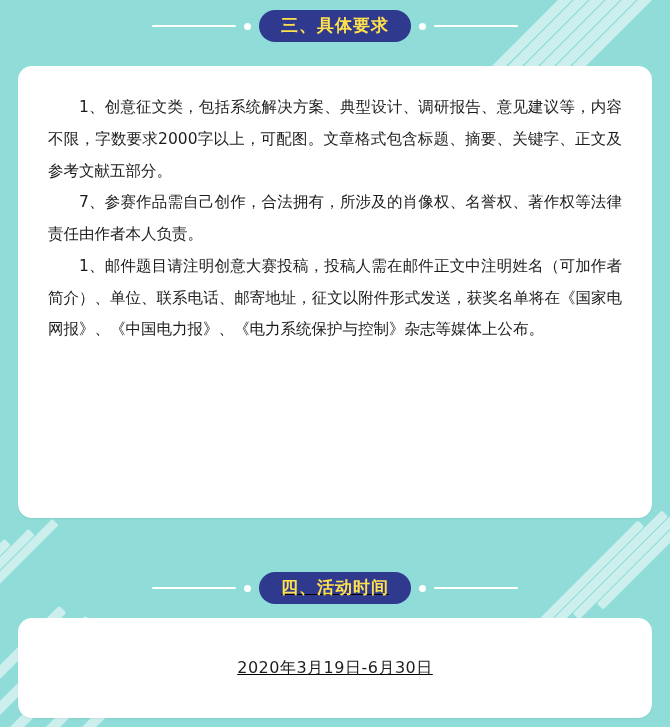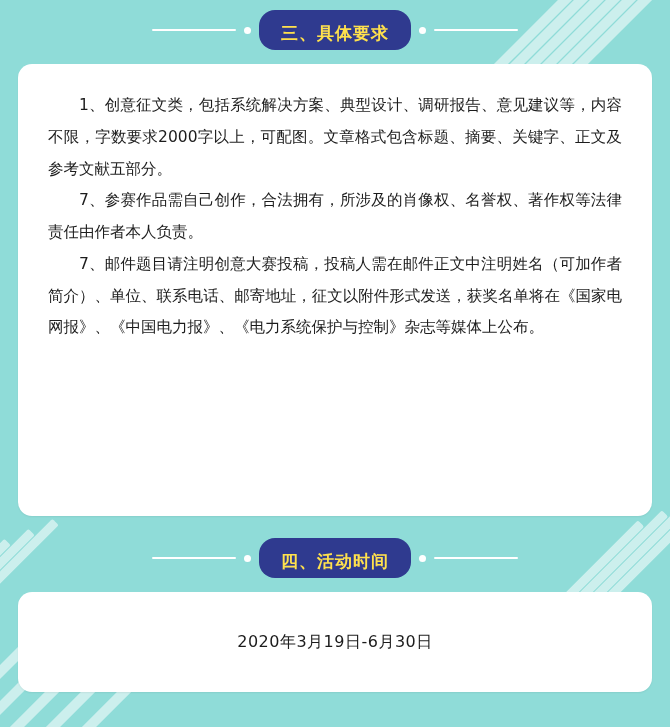--- a/index.html
+++ b/index.html
@@ -58,21 +58,21 @@
     border-radius: 50%;
     background: #ffffff;
     flex: 0 0 auto;
   }
   .heading-pill {
     background: #2f3a8f;
     color: #ffe14d;
     font-size: 17px;
     font-weight: bold;
     letter-spacing: 1px;
-    padding: 15px 22px 8px 22px;
+    padding: 7px 22px 8px 22px;
     border-radius: 16px;
     white-space: nowrap;
     line-height: 1;
   }
 
   
   .card {
     background: #ffffff;
     border-radius: 14px;
     box-sizing: border-box;
@@ -85,23 +85,23 @@
     color: #1c1c1c;
     text-align: justify;
     font-family: "DejaVu Sans", "Liberation Sans", sans-serif;
   }
   .card-body p {
     margin: 0;
     text-indent: 2em;
   }
 
   .section-1 { padding-top: 10px; }
-  .card-1 { margin-top: 14px; height: 452px; }
+  .card-1 { margin-top: 24px; height: 452px; }
 
-  .section-2 { margin-top: 22px; }
+  .section-2 { margin-top: 54px; text-decoration: underline; }
   .card-2 { margin-top: 14px; height: 100px; display: flex; align-items: center; justify-content: center; }
   .date-text {
     font-size: 16px;
     color: #1c1c1c;
     font-family: "DejaVu Sans", "Liberation Sans", sans-serif;
     letter-spacing: 0.5px;
   }
 </style>
 </head>
 <body>
@@ -144,21 +144,21 @@
       <div class="heading-dot"></div>
       <div class="heading-pill">三、具体要求</div>
       <div class="heading-dot"></div>
       <div class="heading-line"></div>
     </div>
 
     <div class="card card-1">
       <div class="card-body">
         <p>1、创意征文类，包括系统解决方案、典型设计、调研报告、意见建议等，内容不限，字数要求2000字以上，可配图。文章格式包含标题、摘要、关键字、正文及参考文献五部分。</p>
         <p>7、参赛作品需自己创作，合法拥有，所涉及的肖像权、名誉权、著作权等法律责任由作者本人负责。</p>
-        <p>7、邮件题目请注明创意大赛投稿，投稿人需在邮件正文中注明姓名（可加作者简介）、单位、联系电话、邮寄地址，征文以附件形式发送，获奖名单将在《国家电网报》、《中国电力报》、《电力系统保护与控制》杂志等媒体上公布。</p>
+        <p>1、邮件题目请注明创意大赛投稿，投稿人需在邮件正文中注明姓名（可加作者简介）、单位、联系电话、邮寄地址，征文以附件形式发送，获奖名单将在《国家电网报》、《中国电力报》、《电力系统保护与控制》杂志等媒体上公布。</p>
       </div>
     </div>
   </div>
 
   <div class="section-2">
     <div class="heading-wrap">
       <div class="heading-line"></div>
       <div class="heading-dot"></div>
       <div class="heading-pill">四、活动时间</div>
       <div class="heading-dot"></div>

